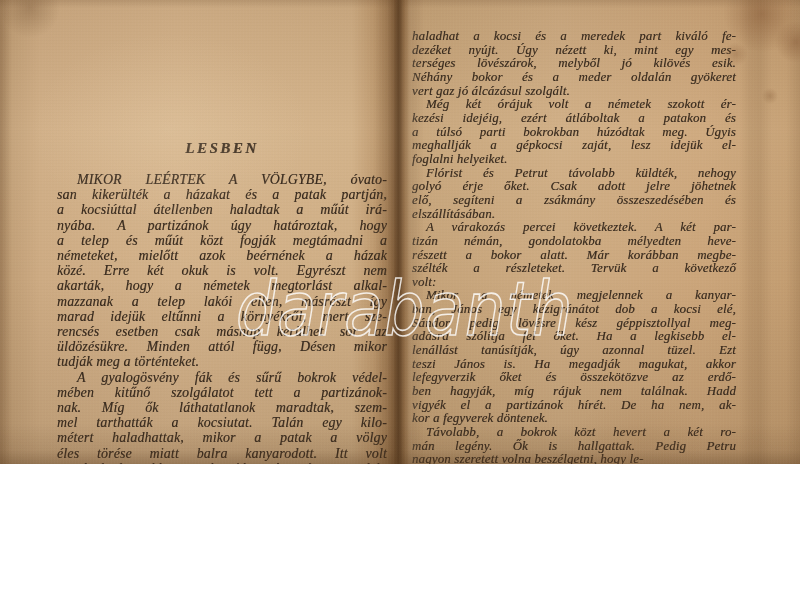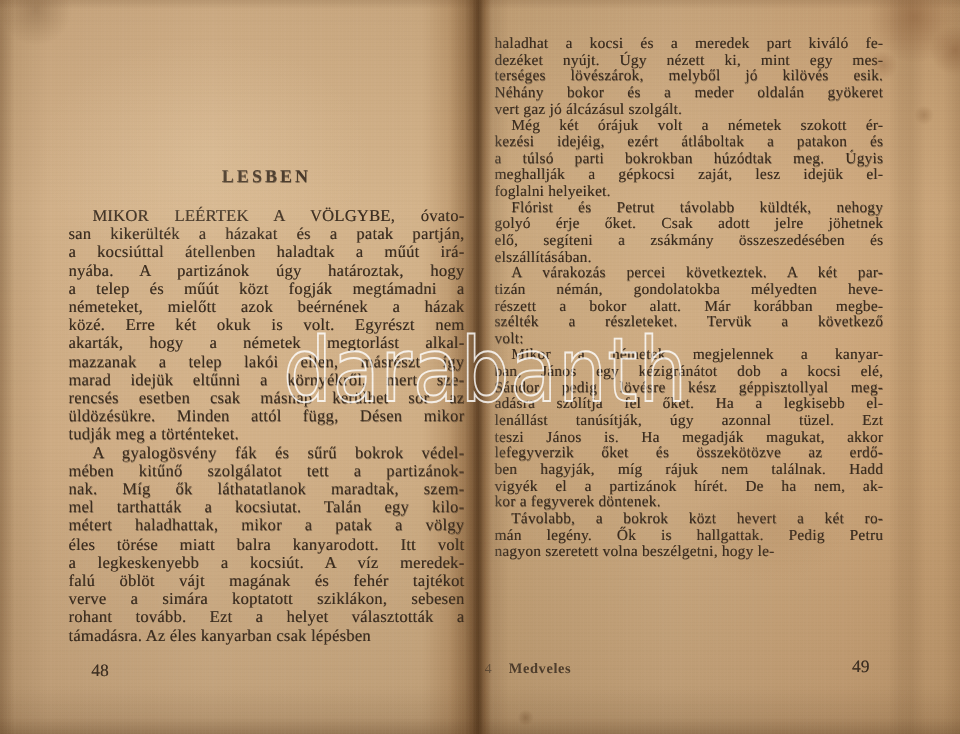--- a/index.html
+++ b/index.html
@@ -1,23 +1,24 @@
 <!DOCTYPE html>
 <html style="--paper-light: #d3b28a; --paper-mid: #c9a77e; --paper-dark: #a98357; --gutter-shadow: #56331a; --ink: #3a2c1f; --watermark-white: #ffffff;"><head>
 <meta charset="utf-8">
 <style>
   html,body{margin:0;padding:0;}
   .photo{
     position:relative;
-    width:800px;height:612px;
+    width:800px;height:464px;
     overflow:hidden;
     font-family:"Liberation Serif", serif;
     background:
       linear-gradient(180deg, rgba(120,85,50,0.10) 0%, rgba(255,235,200,0.08) 28%, rgba(0,0,0,0) 60%, rgba(70,45,20,0.12) 96%),
       linear-gradient(90deg, #bc9a72 0%, #cdab83 5%, #d3b28a 22%, #cfae85 44%, #b28b60 48.4%, #8a643f 49.6%, #9f7950 50.8%, #c5a379 53%, #cdab82 70%, #cba57a 88%, #c29c70 100%);
+    font-style: italic;
   }
   .page-text{
     position:absolute;
     color:var(--ink,#3a2c1f);
     text-shadow:0.35px 0.25px 0 rgba(58,44,31,0.55);
   }
   .left-body{
     left:57px; top:172px; width:330px;
     font-size:13.8px; line-height:15.2px; letter-spacing:0.2px;
   }

